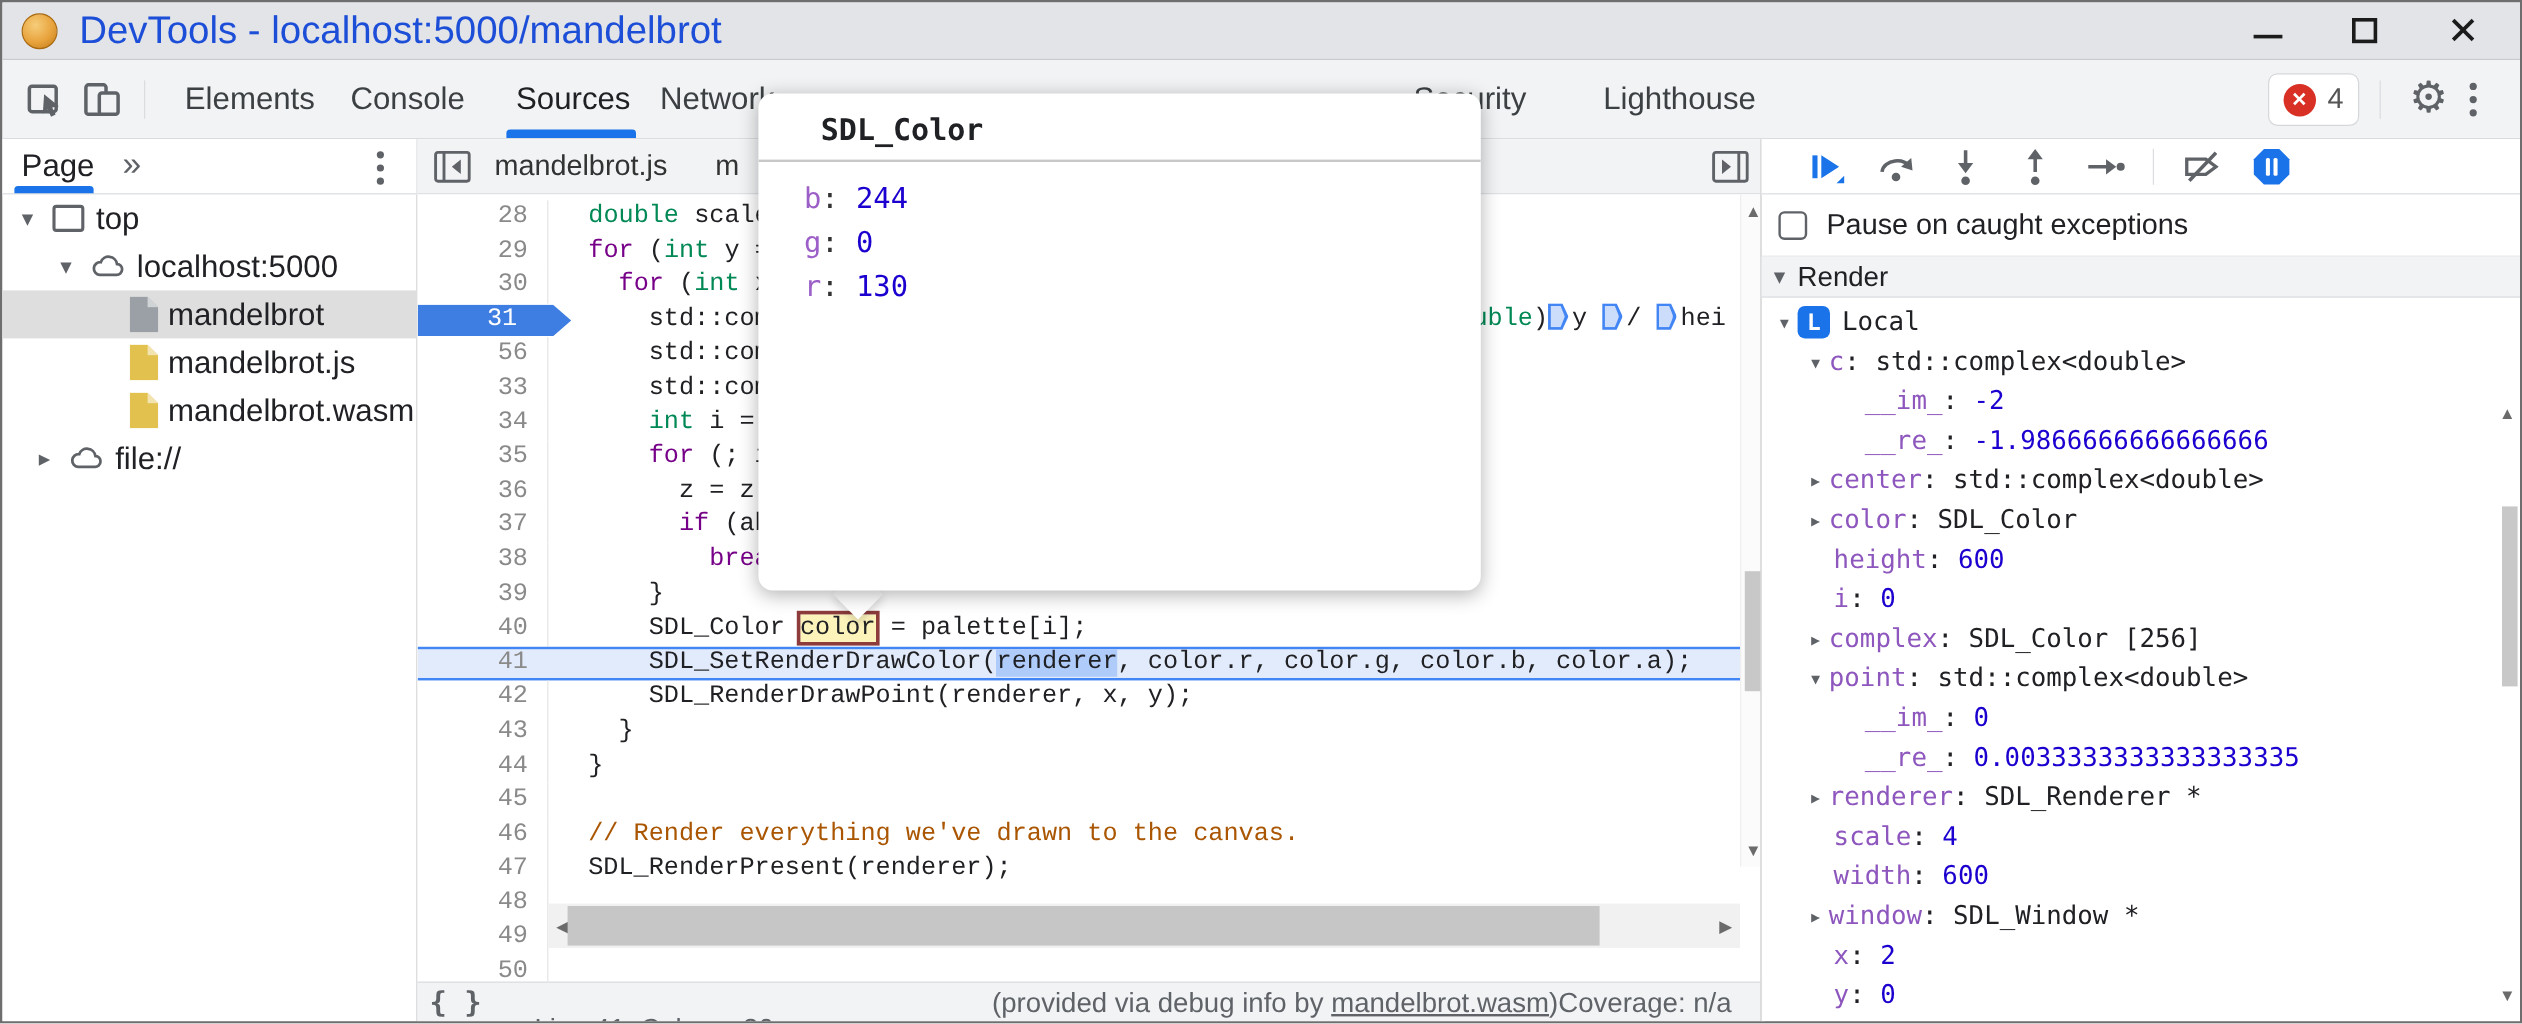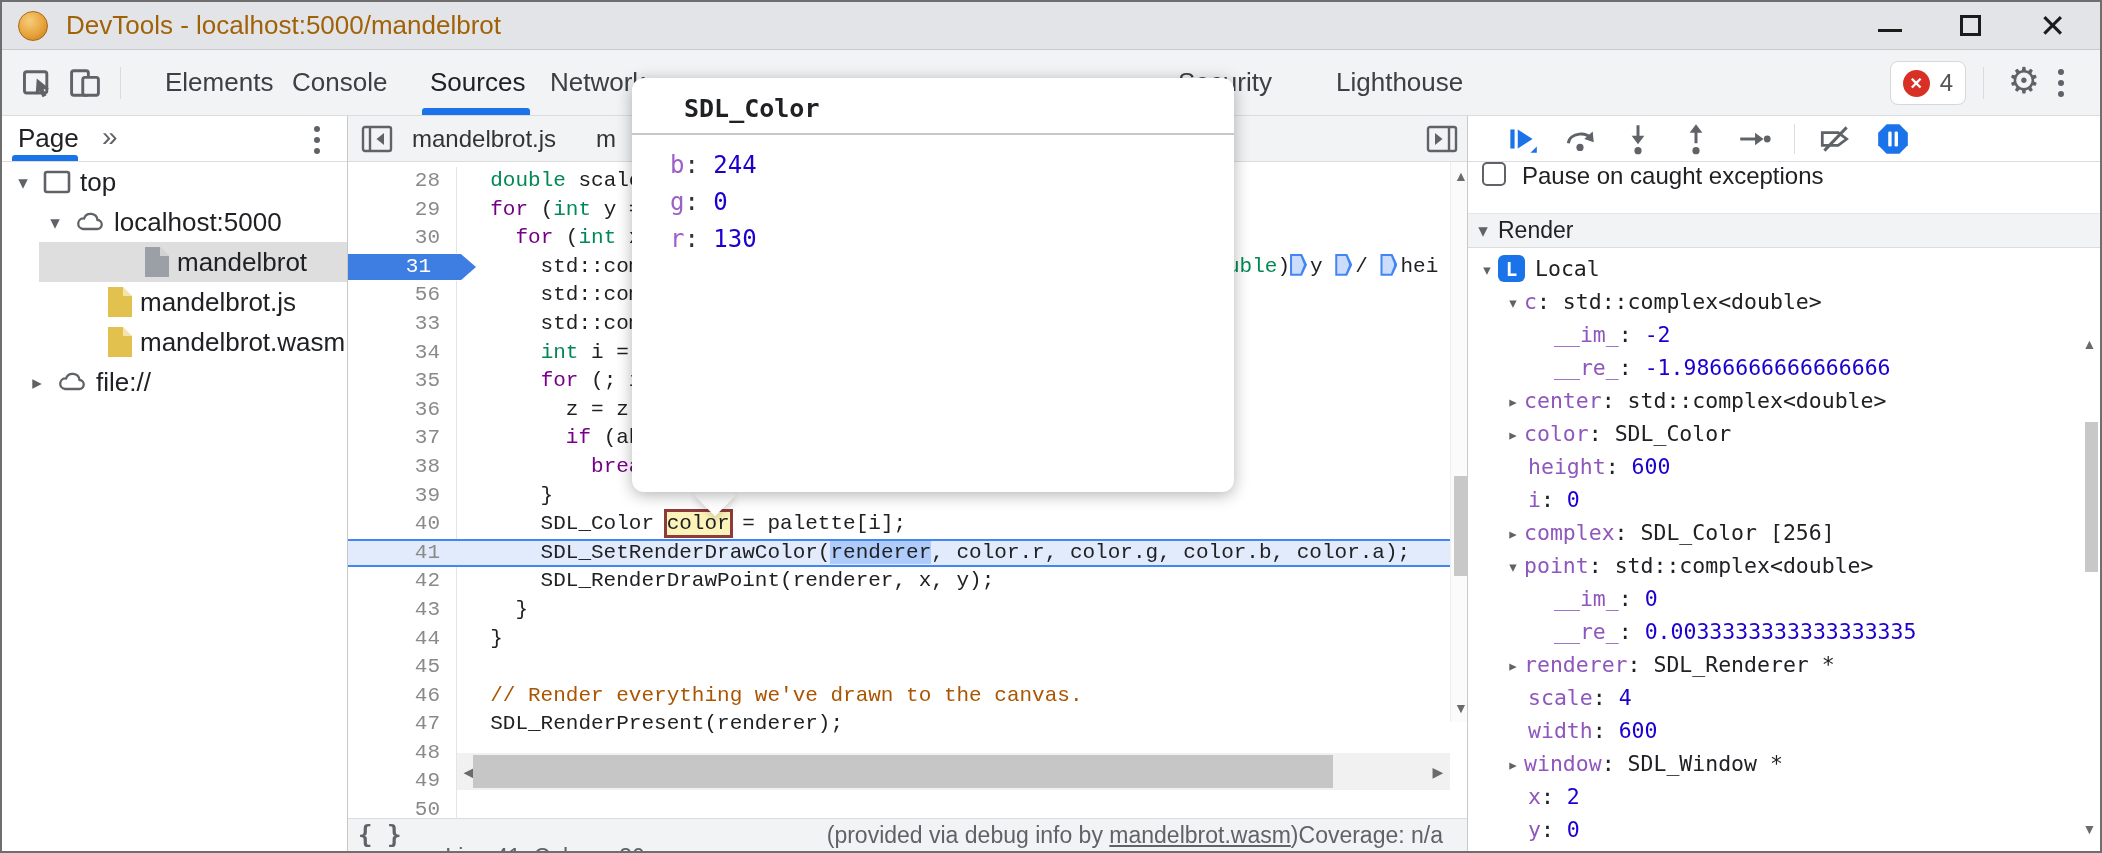--- a/index.html
+++ b/index.html
@@ -6,21 +6,21 @@
   html,body { background:#fff; }
   .window {
     position:relative; width:2102px; height:853px; overflow:hidden;
     border:2px solid #6e6e6e; background:#fff;
     font-family:"Liberation Sans", sans-serif; color:#202124;
   }
   
   .titlebar { position:absolute; left:0; top:0; right:0; height:48px; background:#E2E4E8; border-bottom:1px solid #C9CBCF; display:flex; align-items:center; }
   .dt-logo { width:30px; height:30px; border-radius:50%; margin-left:16px;
     background:radial-gradient(circle at 38% 32%, #f6cd7a, #e8a33d 55%, #c07a17); border:1px solid #a8690f; }
-  .win-title { margin-left:18px; font-size:26px; color:#a16207; }
+  .win-title { margin-left:18px; font-size:32px; color:#1d4ed8; }
   .winctrls { margin-left:auto; display:flex; align-items:center; gap:58px; padding-right:34px; }
   .wc-min { width:24px; height:13px; border-bottom:3px solid #1b1b1b; }
   .wc-max { width:21px; height:21px; border:3px solid #1b1b1b; }
   .wc-close { font-size:32px; line-height:20px; color:#1b1b1b; font-weight:400; }
   
   .tabbar { position:absolute; left:0; top:48px; right:0; height:66px; background:#F1F3F4; border-bottom:1px solid #DADCE0; }
   .tb-icon { position:absolute; top:14px; width:38px; height:38px; }
   .tb-divider { position:absolute; left:118px; top:17px; width:1px; height:32px; background:#DADCE0; }
   .main-tab { position:absolute; top:0; height:65px; line-height:65px; font-size:26px; color:#3C4043; text-align:left; }
   .main-tab.sel { color:#202124; }
@@ -35,21 +35,21 @@
   .vdots::before{ top:-11px; } .vdots::after{ top:11px; }
   
   .navigator { position:absolute; left:0; top:114px; bottom:0; width:346px; background:#fff; border-right:1px solid #C9C9C9; }
   .nav-header { position:relative; height:46px; border-bottom:1px solid #DADCE0; background:#fff; }
   .nav-tab-page { position:absolute; left:16px; top:0; height:45px; line-height:45px; font-size:26px; color:#202124; }
   .nav-underline { position:absolute; left:10px; bottom:0; width:66px; height:6px; background:#1A73E8; border-radius:3px 3px 0 0; }
   .nav-more { position:absolute; left:100px; top:0; height:45px; line-height:42px; font-size:28px; color:#5F6368; }
   .nav-dots { position:absolute; left:312px; top:21px; }
   .tree { position:absolute; left:0; top:46px; right:0; bottom:0; overflow:hidden; }
   .tree-row { height:40px; display:flex; align-items:center; gap:8px; font-size:26px; color:#202124; white-space:nowrap; }
-  .tree-row.sel { background:#DEDEDE;margin-left:37px; }
+  .tree-row.sel { background:#DEDEDE; }
   .tri { width:22px; font-size:19px; color:#5F6368; text-align:center; flex:none; }
   .t-icon { flex:none; display:inline-flex; align-items:center; justify-content:center; }
   .file-ic { width:24px; height:30px; position:relative; clip-path:polygon(0 0,62% 0,100% 30%,100% 100%,0 100%); }
   .file-gray { background:#9AA0A6; } .file-yellow { background:#E2C14F; }
   .file-ic::after { content:""; position:absolute; right:0; top:0; width:9px; height:9px; background:rgba(255,255,255,.55); }
   
   .editor { position:absolute; left:346px; top:114px; bottom:0; width:1123px; background:#fff; }
   .ed-tabrow { position:absolute; left:0; top:0; right:0; height:46px; background:#F1F3F4; border-bottom:1px solid #DADCE0; }
   .ed-lefticon { position:absolute; left:12px; top:6px; }
   .ed-tab1 { position:absolute; left:64px; top:0; height:45px; line-height:45px; font-size:24px; color:#333; }
@@ -81,21 +81,21 @@
   .statusbar { position:absolute; left:0; right:0; bottom:0; height:33px; background:#F1F3F4; border-top:1px solid #DADCE0; display:flex; align-items:center; font-size:23px; color:#5F6368; }
   .sb-braces { font-family:"DejaVu Sans Mono",monospace; font-weight:bold; font-size:24px; margin-left:10px; }
   .sb-pos { margin-left:44px;margin-top:44px; }
   .sb-right { margin-left:auto; padding-right:28px; display:flex; }
   .sb-link { text-decoration:underline; }
   
   .sidebar { position:absolute; right:0; top:114px; bottom:0; width:633px; background:#fff; border-left:1px solid #C9C9C9; }
   .dbg-toolbar { position:absolute; left:0; top:0; right:0; height:46px; border-bottom:1px solid #DADCE0; background:#fff; display:flex; align-items:center; gap:22px; padding-left:36px; }
   .dbg-toolbar .ico { width:36px; height:36px; flex:none; }
   .dbg-div { width:1px; height:30px; background:#DADCE0; flex:none; }
-  .pause-row { position:absolute; left:0; top:46px; right:0; height:52px; border-bottom:1px solid #E6E6E6; display:flex; }
+  .pause-row { position:absolute; left:0; top:46px; right:0; height:52px; border-bottom:1px solid #E6E6E6; display:flex; align-items:center; }
   .chk { width:24px; height:24px; border:2.5px solid #5F6368; border-radius:5px; margin-left:14px; background:#fff; flex:none; }
   .pause-label { margin-left:16px; font-size:24px; color:#202124; }
   .scope-header { position:absolute; left:0; top:98px; right:0; height:34px; background:#F1F3F4; border-bottom:1px solid #DADCE0; display:flex; align-items:center; font-size:23px; color:#202124; }
   .scope-header .tri { width:30px; }
   .scope-rows { position:absolute; left:0; top:136px; right:20px; bottom:0; overflow:hidden; }
   .scope-row { height:33px; display:flex; align-items:center; font-family:"DejaVu Sans Mono","Liberation Mono",monospace; font-size:21.5px; white-space:pre; }
   .scp-name { color:#8E57BE; }
   .scp-colon { color:#202124; }
   .scp-num { color:#1C00CF; }
   .scp-type { color:#202124; }
@@ -138,21 +138,21 @@
           <path d="M15 13 l11 9 -5 0.8 2.6 5.4 -3.4 1.6 -2.6 -5.4 -3.6 3.2 z" fill="#5F6368"></path>
         </svg>
     </div>
     <div class="tb-icon" style="left:64px">
       <svg width="38" height="38" viewBox="0 0 34 34">
           <rect x="5" y="6" width="15" height="22" rx="2" fill="none" stroke="#5F6368" stroke-width="2.6"></rect>
           <rect x="15" y="12" width="14" height="16" rx="2" fill="#F1F3F4" stroke="#5F6368" stroke-width="2.6"></rect>
         </svg>
     </div>
     <div class="tb-divider"></div>
-    <div class="main-tab" style="left:163px">Elements</div>
+    <div class="main-tab" style="left:152px">Elements</div>
     <div class="main-tab" style="left:290px">Console</div>
     <div class="main-tab sel" style="left:428px">Sources</div>
     <div class="tab-underline" style="left:420px; width:108px"></div>
     <div class="main-tab" style="left:548px">Network</div>
     <div class="main-tab" style="left:1176px">Security</div>
     <div class="main-tab" style="left:1334px">Lighthouse</div>
     <div class="err-badge">
       <div class="err-circ">✕</div>
       <div class="err-count">4</div>
     </div>

